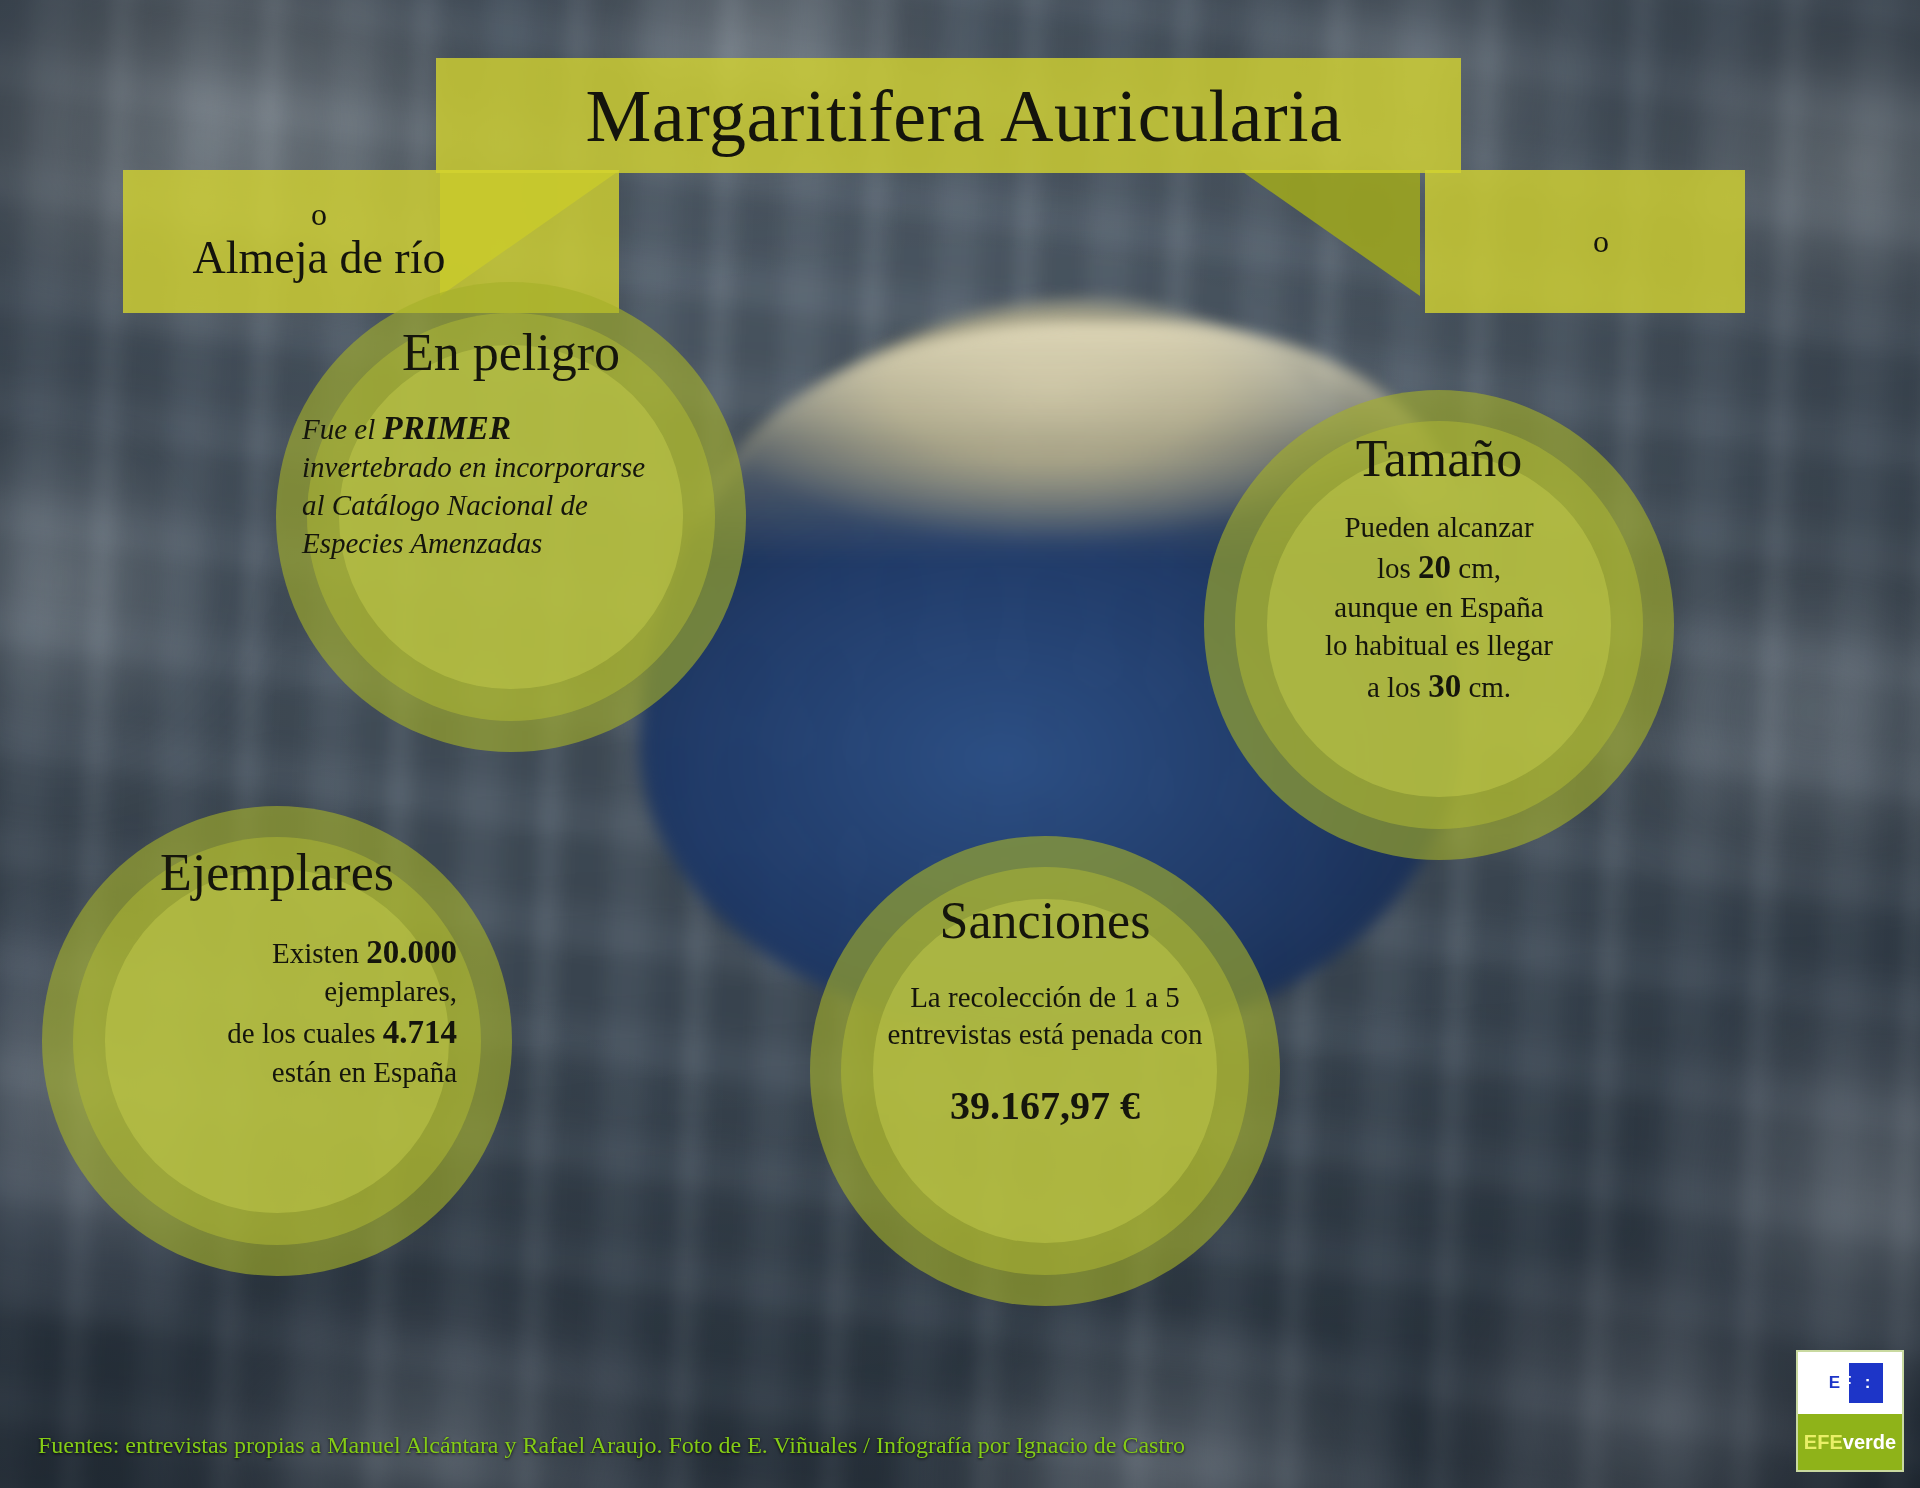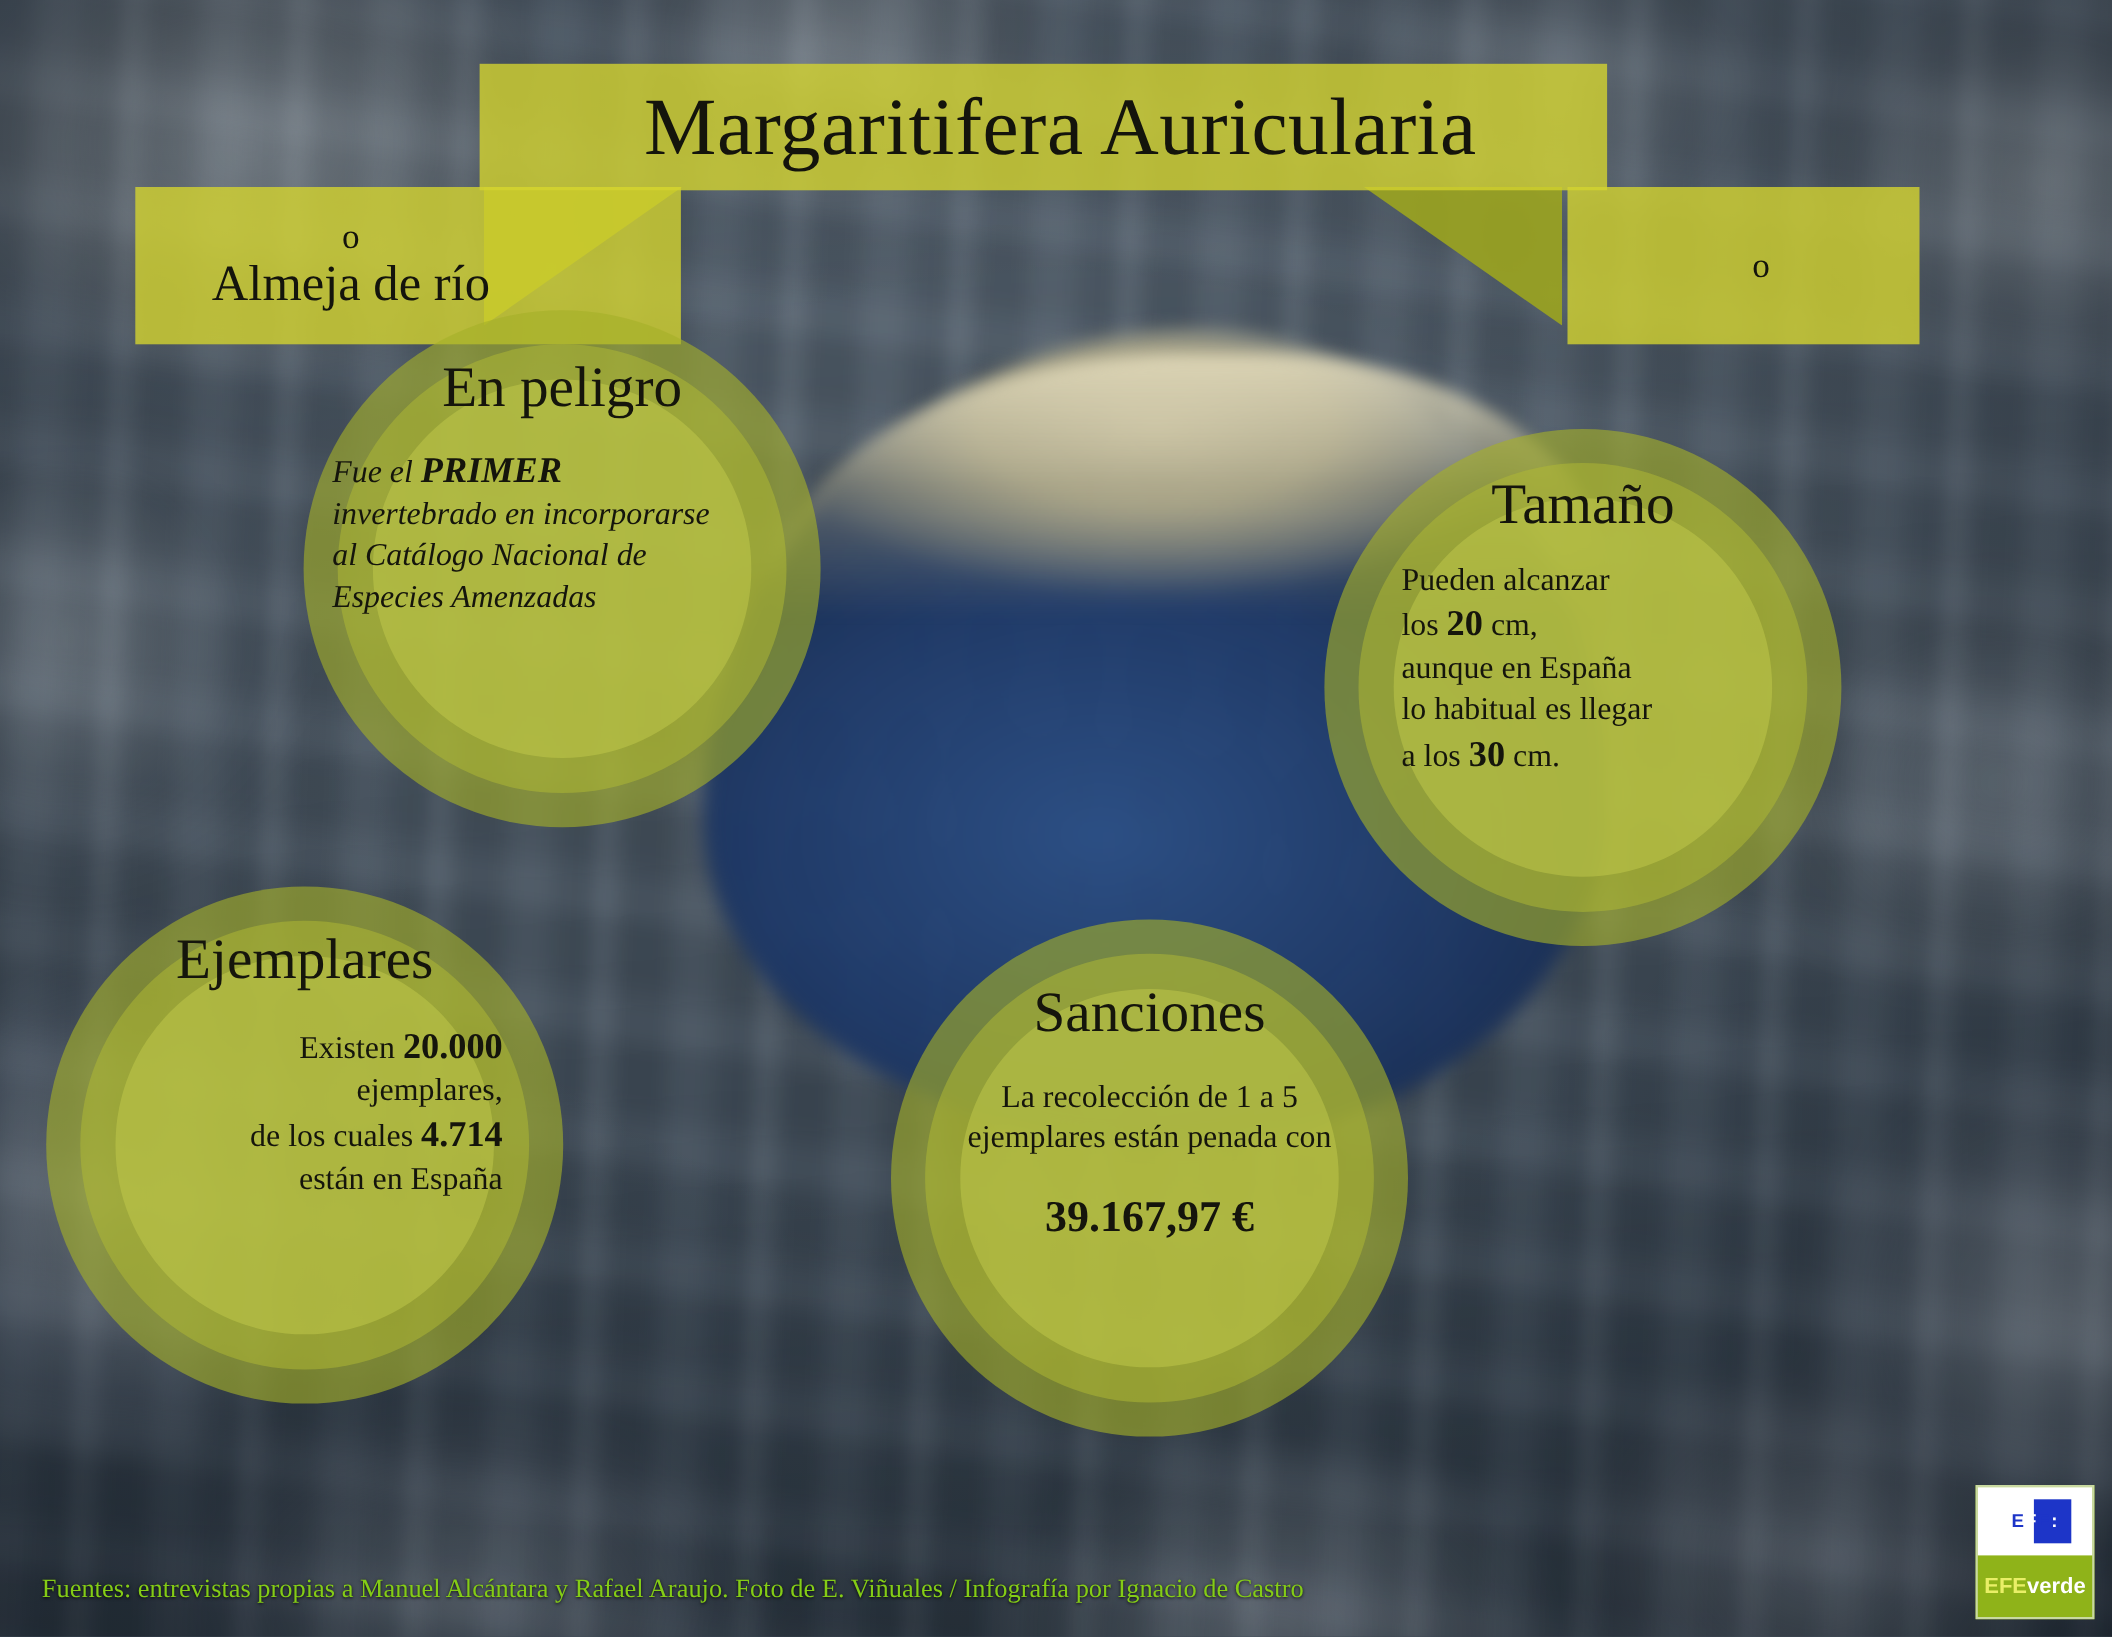--- a/index.html
+++ b/index.html
@@ -147,21 +147,21 @@
   }
   .bubble-text b{font-weight:bold;font-size:33px;}
 
   
   #b-peligro{left:276px;top:282px;width:470px;height:470px;}
   #b-peligro .bubble-body{padding-top:44px;}
   #b-peligro .bubble-text{margin-top:26px;text-align:left;width:440px;padding-left:22px;font-style:italic;}
 
   #b-tamano{left:1204px;top:390px;width:470px;height:470px;}
   #b-tamano .bubble-body{padding-top:42px;}
-  #b-tamano .bubble-text{margin-top:22px;text-align:left;width:330px;}
+  #b-tamano .bubble-text{margin-top:22px;text-align:center;width:330px;}
 
   #b-ejemplares{left:42px;top:806px;width:470px;height:470px;}
   #b-ejemplares .bubble-body{padding-top:40px;}
   #b-ejemplares .bubble-text{margin-top:30px;text-align:right;width:360px;}
 
   #b-sanciones{left:810px;top:836px;width:470px;height:470px;}
   #b-sanciones .bubble-body{padding-top:58px;}
   #b-sanciones .bubble-text{margin-top:30px;width:430px;}
   #b-sanciones .fine{font-size:40px;font-weight:bold;margin-top:26px;display:block;}
 
@@ -286,21 +286,21 @@
   </div>
 
   <div class="bubble" id="b-sanciones">
     <div class="ring-outer"></div>
     <div class="ring-mid"></div>
     <div class="ring-inner"></div>
     <div class="bubble-body">
       <div class="bubble-title">Sanciones</div>
       <div class="bubble-text">
         <span>La recolección de 1 a 5</span><br>
-        <span>ejemplares están penada con</span>
+        <span>entrevistas está penada con</span>
         <span class="fine">39.167,97 €</span>
       </div>
     </div>
   </div>
 
   <div class="footer">
     <span class="footer-text">Fuentes: entrevistas propias a Manuel Alcántara y Rafael Araujo. Foto de E. Viñuales / Infografía por Ignacio de Castro</span>
   </div>
 
   <div class="efe-logo">

